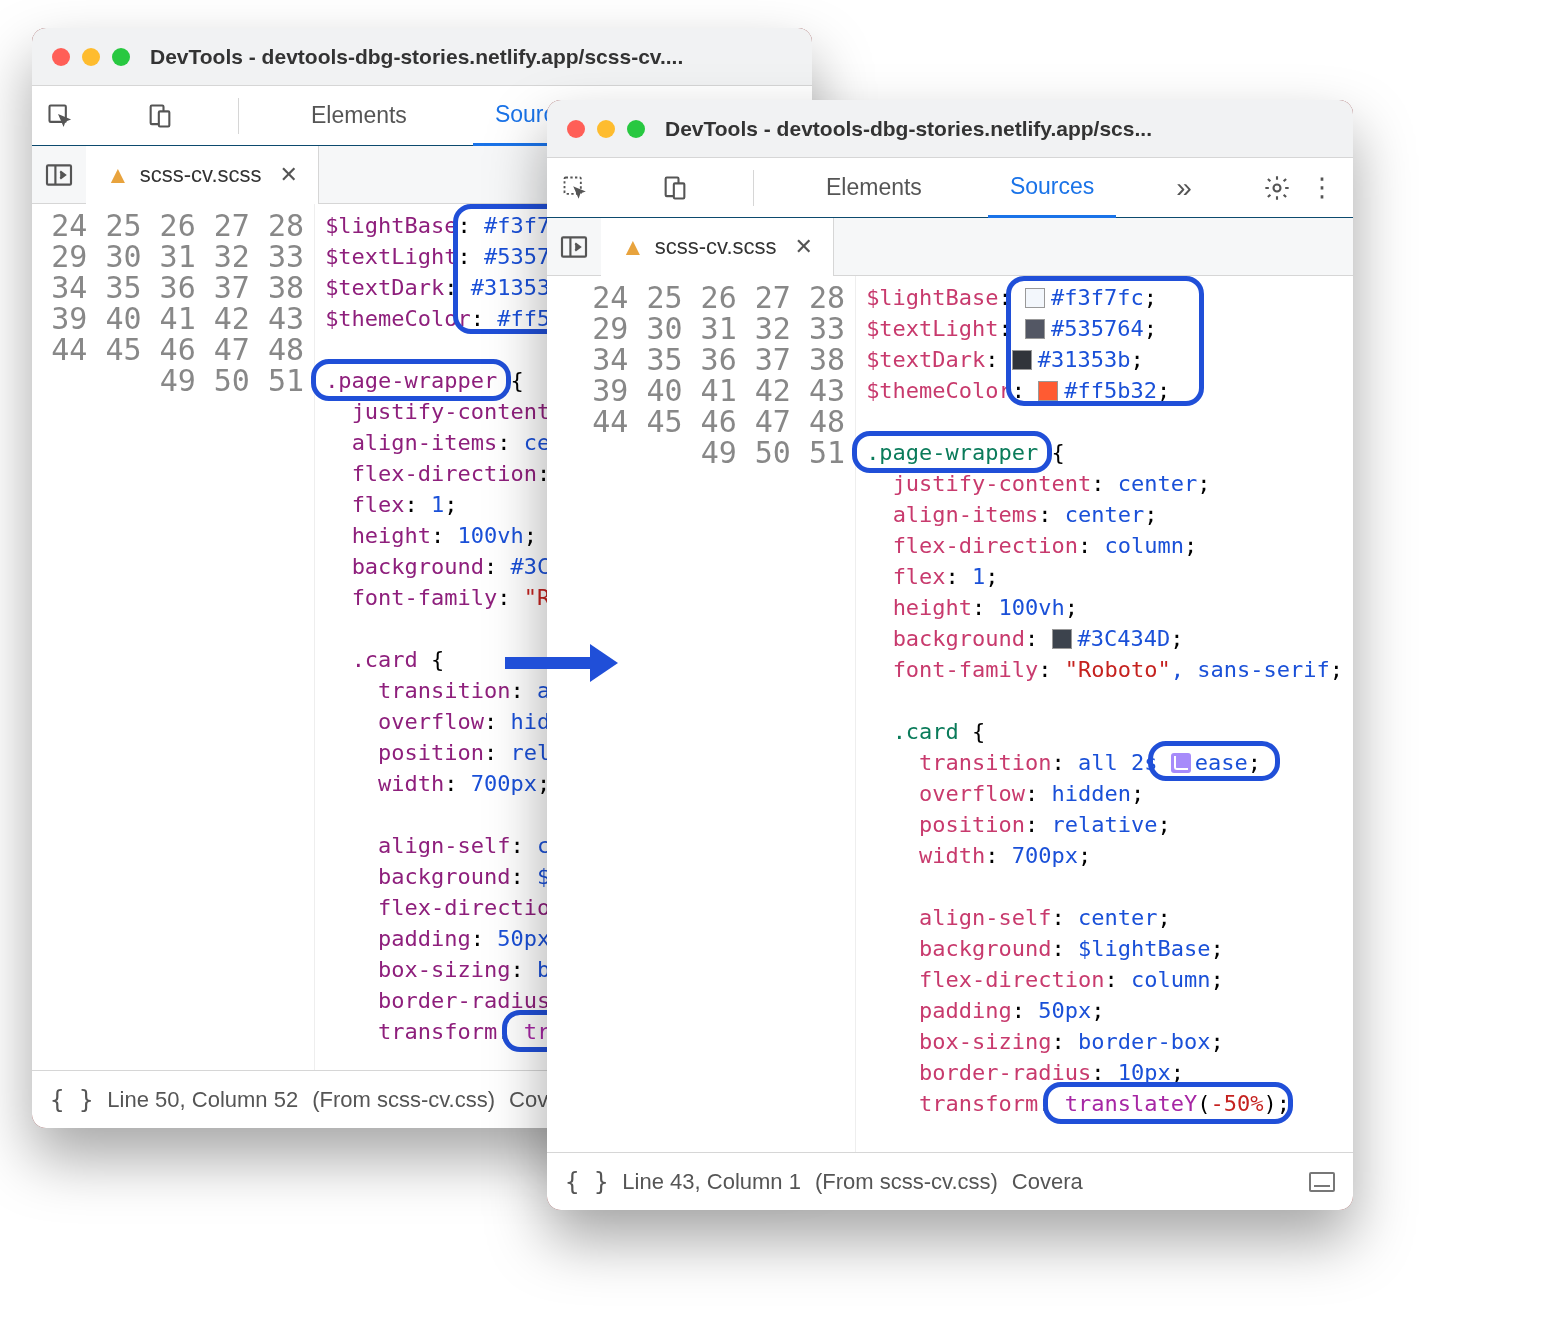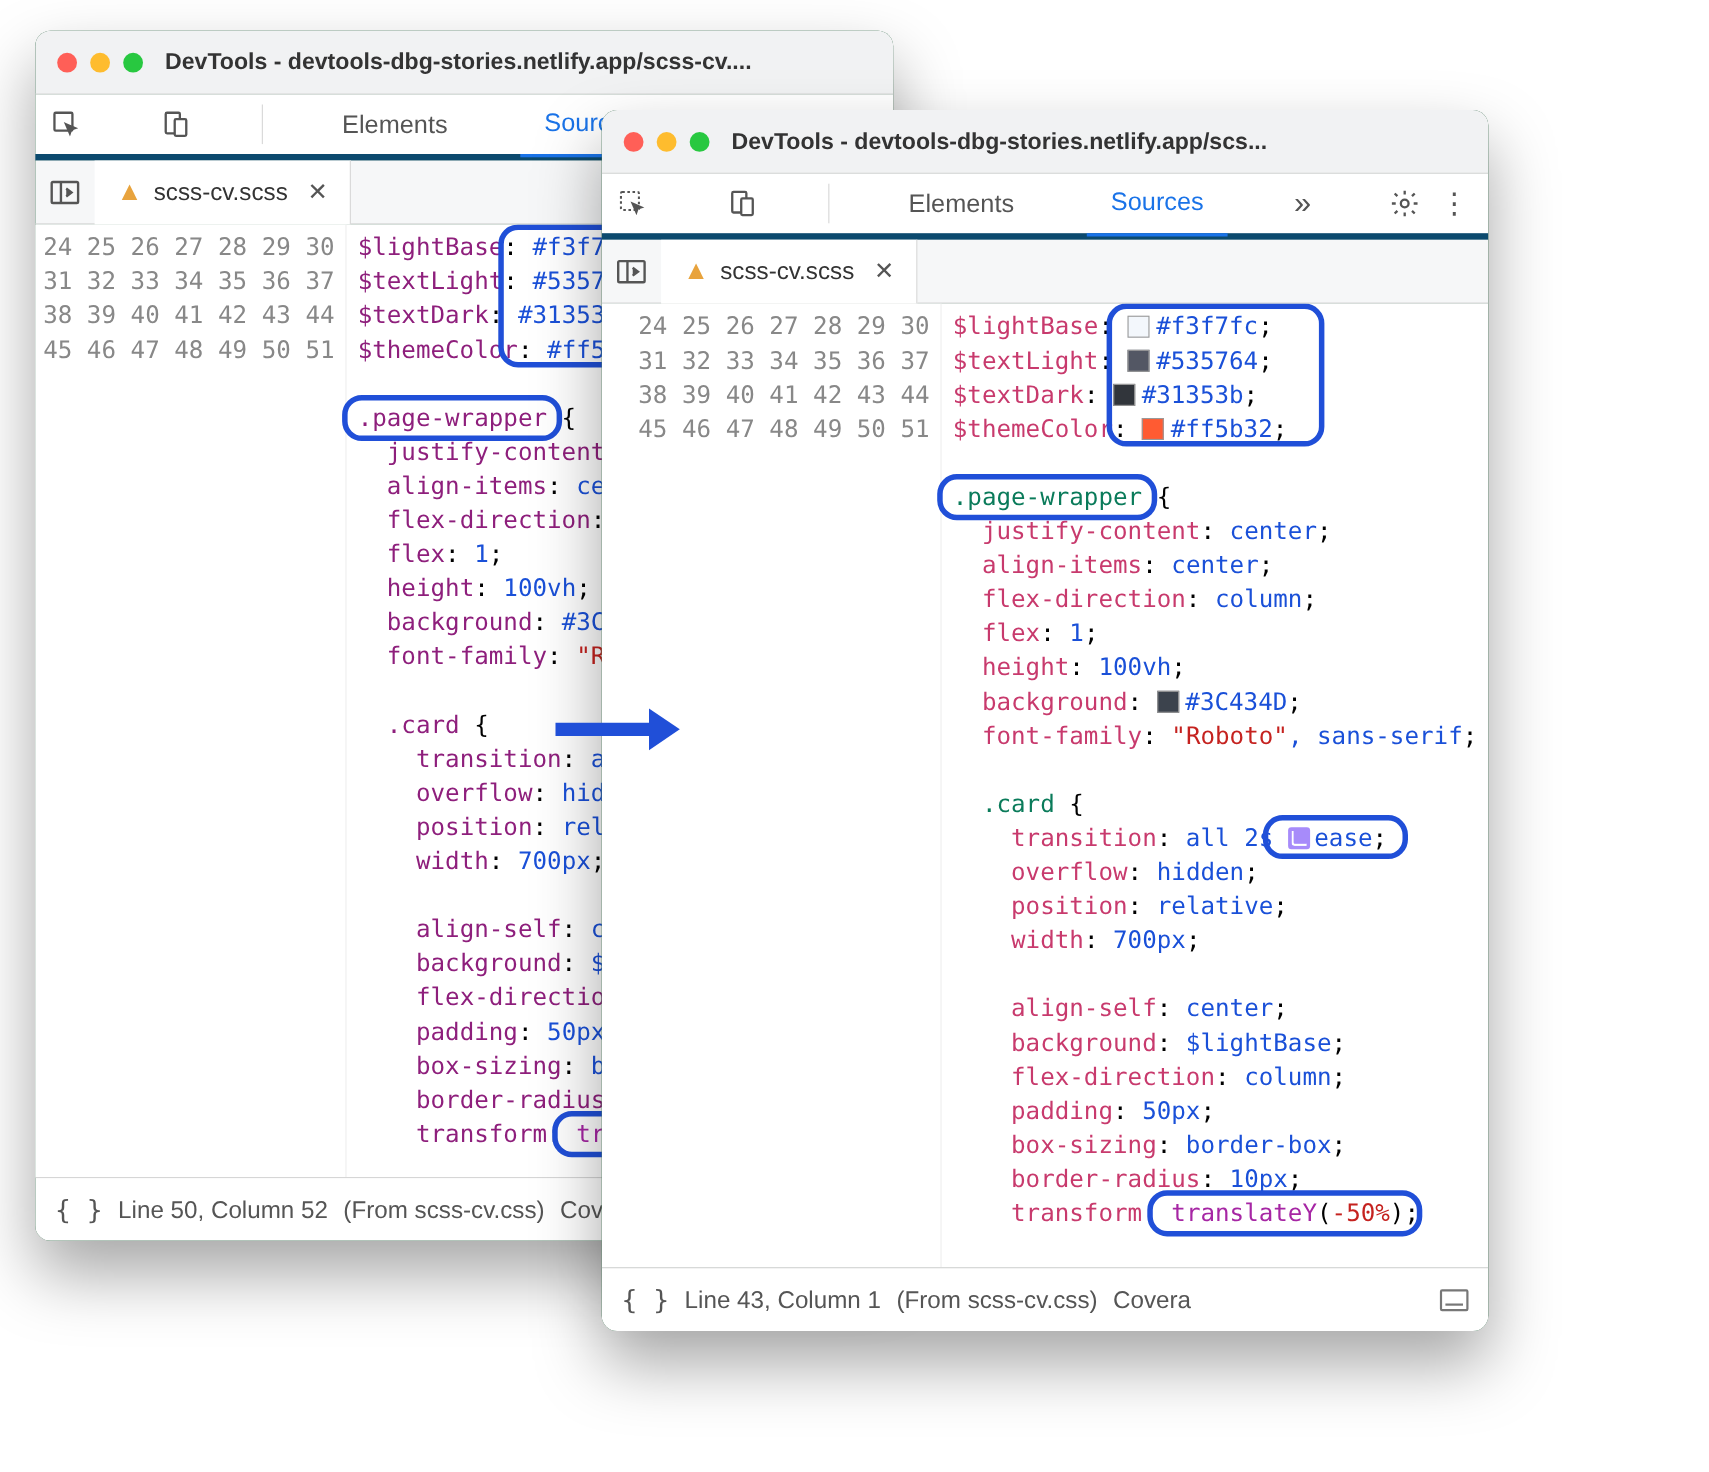--- a/index.html
+++ b/index.html
@@ -1,38 +1,38 @@
 <!DOCTYPE html>
 <html><head>
 <meta charset="utf-8">
 <style>
   * { margin:0; padding:0; box-sizing:border-box; }
   body { font-family:-apple-system,Helvetica,Arial,sans-serif; background:#fff; width:1554px; height:1338px; position:relative; }
-  .window { position:absolute; background:#14532d; border-radius:14px; box-shadow:0 30px 60px rgba(0,0,0,.35); overflow:hidden; }
+  .window { position:absolute; background:#7f1d1d; border-radius:14px; box-shadow:0 30px 60px rgba(0,0,0,.35); overflow:hidden; }
   .win1 { left:32px; top:28px; width:780px; height:1100px; }
   .win2 { left:547px; top:100px; width:806px; height:1110px; }
   .titlebar { display:flex; align-items:center; height:58px; padding:0 20px; background:#f1f2f3; border-bottom:1px solid #d6d6d6; }
   .lights { display:flex; gap:12px; margin-right:20px; }
   .light { width:18px; height:18px; border-radius:50%; }
   .red { background:#ff5f57; } .yellow { background:#febc2e; } .green { background:#28c840; }
   .title { font-size:21px; font-weight:600; color:#333; white-space:nowrap; overflow:hidden; text-overflow:ellipsis; }
-  .toolbar { display:flex; align-items:center; height:60px; border-bottom:6px solid #0c4a6e; background:#fff;gap:44px; }
+  .toolbar { display:flex; align-items:center; height:60px; border-bottom:1px solid #0c4a6e; background:#fff;gap:44px; }
   .tb-icon { width:56px; display:flex; justify-content:center; align-items:center; color:#555; }
   .tb-sep { width:1px; height:36px; background:#d6d6d6; margin:0 6px; }
   .tablink { padding:0 22px; font-size:23px; color:#555; height:60px; display:flex; align-items:center; cursor:pointer; }
   .tablink.active { color:#1a73e8; border-bottom:3px solid #1a73e8; font-weight:400; }
   .more { font-size:28px; color:#555; padding:0 16px; }
   .filetabs { display:flex; align-items:center; height:58px; border-bottom:1px solid #d6d6d6; background:#f6f7f8; }
   .ft-btn { width:54px; display:flex; justify-content:center; color:#555; }
   .filetab { display:flex; align-items:center; gap:10px; padding:0 20px; height:58px; background:#fff; border-right:1px solid #d6d6d6; }
   .warn { color:#e8a33d; font-size:24px; }
   .filename { font-size:22px; color:#333; }
   .close { font-size:22px; color:#555; margin-left:8px; }
   .editor { display:flex; height:calc(100% - 58px - 60px - 58px - 58px); overflow:hidden; background:#fff; }
-  .gutter { background:#fff; color:#888; font-family:Menlo,Consolas,monospace; font-size:22px; text-align:right; padding:6px 10px 6px 6px; border-right:1px solid #eee; line-height:31px; }
+  .gutter { background:#fff; color:#888; font-family:Menlo,Consolas,monospace; font-size:30px; text-align:right; padding:6px 10px 6px 6px; border-right:1px solid #eee; line-height:31px; }
   .code { font-family:Menlo,Consolas,monospace; font-size:22px; padding:6px 10px; line-height:31px; white-space:pre; position:relative; flex:1; }
   .prop { color:#8e1f7c; }
   .prop2 { color:#c83a6d; }
   .sel { color:#0a7b5a; }
   .num { color:#1a50d8; }
   .str { color:#c5221f; }
   .func { color:#a626a4; }
   .neg { color:#c5221f; }
   .statusbar { position:absolute; bottom:0; left:0; right:0; height:58px; border-top:1px solid #d6d6d6; background:#fff; display:flex; align-items:center; padding:0 18px; font-size:22px; color:#555; gap:14px; }
   .statusbar .sb-file { }

